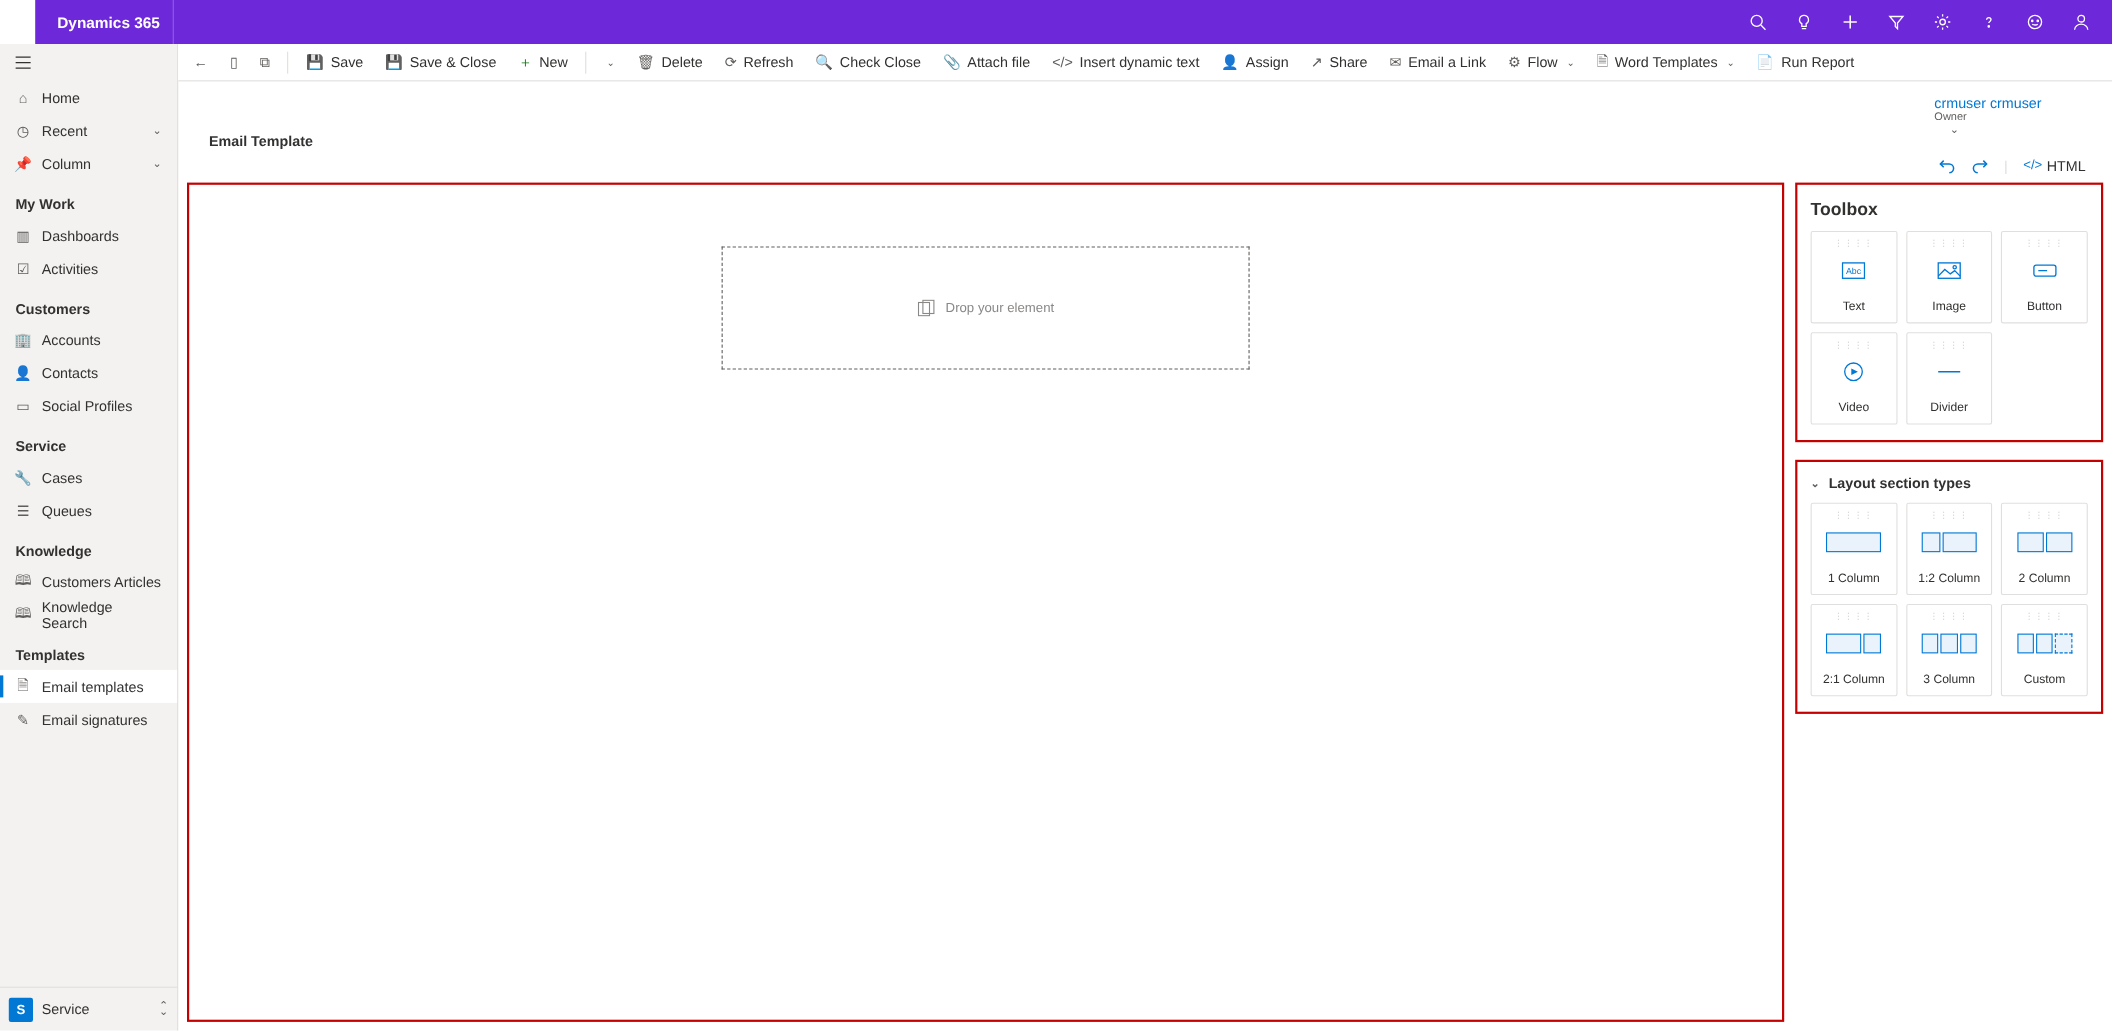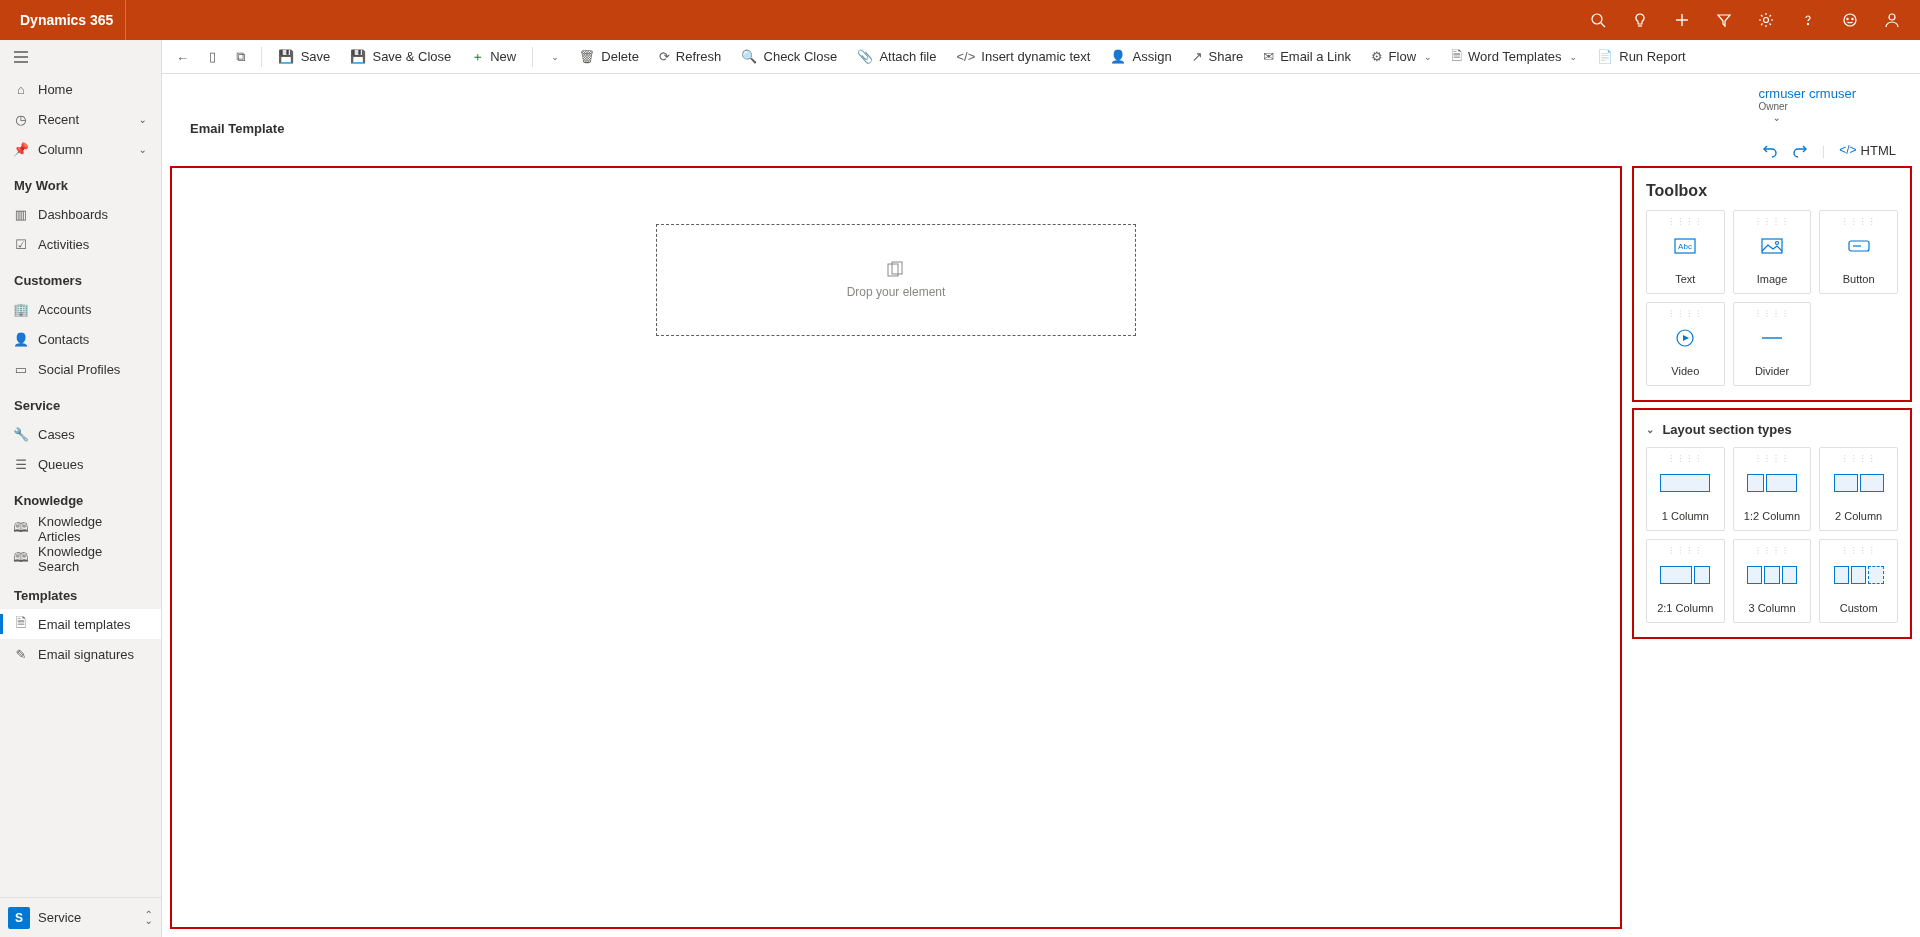--- a/index.html
+++ b/index.html
@@ -1,19 +1,19 @@
 <!DOCTYPE html>
 <html><head>
 <meta charset="utf-8">
 <style>
 * { box-sizing: border-box; margin: 0; padding: 0; }
 body { font-family: "Segoe UI", Arial, sans-serif; font-size: 13px; color: #323130; background: #fff; overflow: hidden; }
 
 
-.topbar { height: 40px; background: #c2410c; color: #fff; display: flex; padding: 0 8px; }
+.topbar { height: 40px; background: #6d28d9; color: #fff; display: flex; padding: 0 8px; margin-left: 32px; }
 .brand { font-weight: 600; font-size: 14px; padding: 0 12px; border-right: 1px solid rgba(255,255,255,.25); height: 100%; display:flex; align-items:center; }
 .topbar-spacer { flex: 1; }
 .topbar-icons { display: flex; gap: 2px; }
 .topbar-icon { width: 40px; height: 40px; display:flex; align-items:center; justify-content:center; cursor:pointer; }
 
 
 .shell { display: flex; height: calc(937px - 40px); }
 
 
 .sidebar { width: 162px; background: #f3f2f1; border-right: 1px solid #e1dfdd; display:flex; flex-direction:column; }
@@ -55,23 +55,23 @@
 .tab.active { font-weight:600; border-bottom:2px solid #0078d4; }
 
 
 .ed-toolbar { display:flex; justify-content:flex-end; align-items:center; gap:14px; padding: 6px 24px 8px; color:#0078d4; }
 .ed-tool { cursor:pointer; display:flex; align-items:center; gap:4px; font-size:13px; }
 .ed-tool.sep { color:#e1dfdd; cursor:default; }
 
 
 .content { flex:1; display:flex; padding: 0 8px 8px; gap:10px; }
 .canvas-wrap { flex:1; border:2px solid #c40000; position:relative; background:#fff; }
-.dropzone { position:absolute; left:50%; top:56px; transform:translateX(-50%); width:480px; height:112px; border:1px dashed #605e5c; display:flex; flex-direction:column; align-items:center; justify-content:center; color:#8a8886; font-size:12px; gap:8px; background:#fff; }
-
-.right-col { width: 280px; display:flex; flex-direction:column; gap:6px; }
+.dropzone { position:absolute; left:50%; top:56px; transform:translateX(-50%); width:480px; height:112px; border:1px dashed #605e5c; display:flex; flex-direction:row; align-items:center; justify-content:center; color:#8a8886; font-size:12px; gap:8px; background:#fff; }
+
+.right-col { width: 280px; display:flex; flex-direction:column; gap:16px; }
 .toolbox, .layoutbox { border:2px solid #c40000; padding:10px 12px 14px; }
 .toolbox-title { font-size:16px; font-weight:600; margin:4px 0 10px; }
 .tool-tabs { display:flex; gap:18px; border-bottom:1px solid #e1dfdd; margin-bottom:12px; }
 .tool-tab { padding:4px 0 8px; font-size:13px; cursor:pointer; }
 .tool-tab.active { border-bottom:2px solid #0078d4; font-weight:600; }
 .elem-grid { display:grid; grid-template-columns: repeat(3, 1fr); gap:8px; }
 .elem-card { border:1px solid #e1dfdd; border-radius:2px; height:84px; display:flex; flex-direction:column; align-items:center; justify-content:flex-start; padding:6px 4px 8px; cursor:pointer; background:#fff; }
 .grip { color:#c8c6c4; font-size:8px; letter-spacing:1px; margin-bottom:6px; }
 .elem-icon { height:28px; display:flex; align-items:center; justify-content:center; color:#0078d4; }
 .elem-label { font-size:11px; color:#323130; margin-top:auto; }
@@ -217,21 +217,21 @@
         <div class="sb-item">
           <span class="sb-icon">☰</span>
           <span>Queues</span>
         </div>
       </div>
 
     <div class="sb-header">Knowledge</div>
     <div class="sb-item-wrap">
         <div class="sb-item">
           <span class="sb-icon">🕮</span>
-          <span>Knowledge Articles</span>
+          <span>Customers Articles</span>
         </div>
       </div>
     <div class="sb-item-wrap">
         <div class="sb-item">
           <span class="sb-icon">🕮</span>
           <span>Knowledge Search</span>
         </div>
       </div>
 
     <div class="sb-header">Templates</div>

